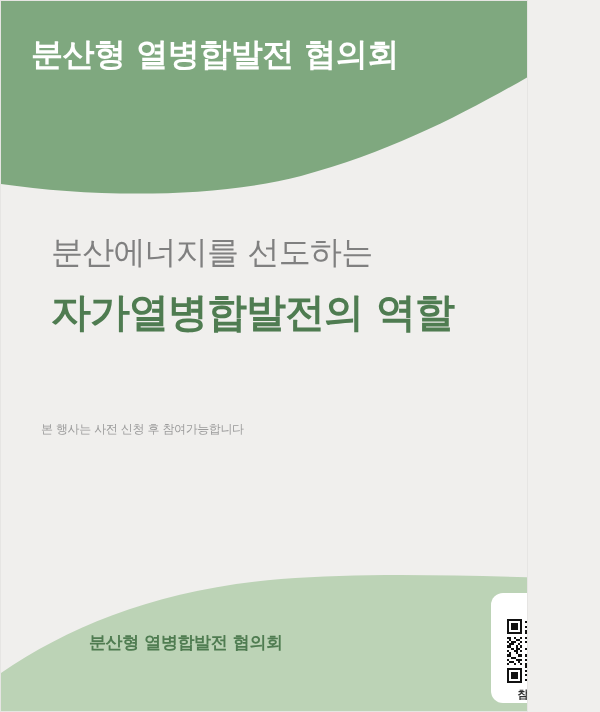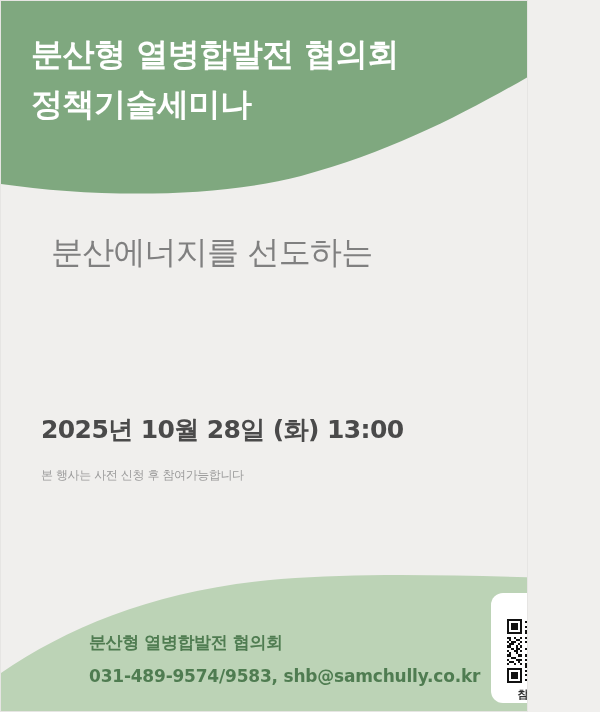--- a/index.html
+++ b/index.html
@@ -178,35 +178,33 @@
 
   <svg id="band-layer" viewBox="0 0 600 712" width="600" height="712" preserveAspectRatio="none">
 
     <path id="header-band" d="M0,0 L600,0 L600,34 C520,78 430,140 300,175 C210,198 90,196 0,183 Z" fill="#7fa87f"></path>
 
     <path id="footer-band" d="M0,712 L0,672 C70,624 160,588 280,578 C380,570 500,576 600,578 L600,712 Z" fill="#bcd3b6"></path>
   </svg>
 
   <div id="header-block">
     <div class="header-line">분산형 열병합발전 협의회</div>
-    <div class="header-line">정책기술세미나</div>
   </div>
 
   <div id="main-block">
     <div id="headline-sub">분산에너지를 선도하는</div>
+    <div id="headline-main">자가열병합발전의 역할</div>
   </div>
 
   <div id="details-block">
-    <div class="detail-line">2025년 10월 28일 (화) 13:00</div>
     <div id="detail-note">본 행사는 사전 신청 후 참여가능합니다</div>
   </div>
 
   <div id="footer-block">
     <div id="footer-org">분산형 열병합발전 협의회</div>
-    <div id="footer-contact">031-489-9574/9583, shb@samchully.co.kr</div>
   </div>
 
   <div id="qr-card">
     <svg id="qr-code" viewBox="0 0 29 29" shape-rendering="crispEdges">
       <rect x="0" y="0" width="29" height="29" fill="#ffffff"></rect>
       <g fill="#111111">
 
         <rect x="0" y="0" width="7" height="1"></rect>
         <rect x="0" y="6" width="7" height="1"></rect>
         <rect x="0" y="0" width="1" height="7"></rect>

